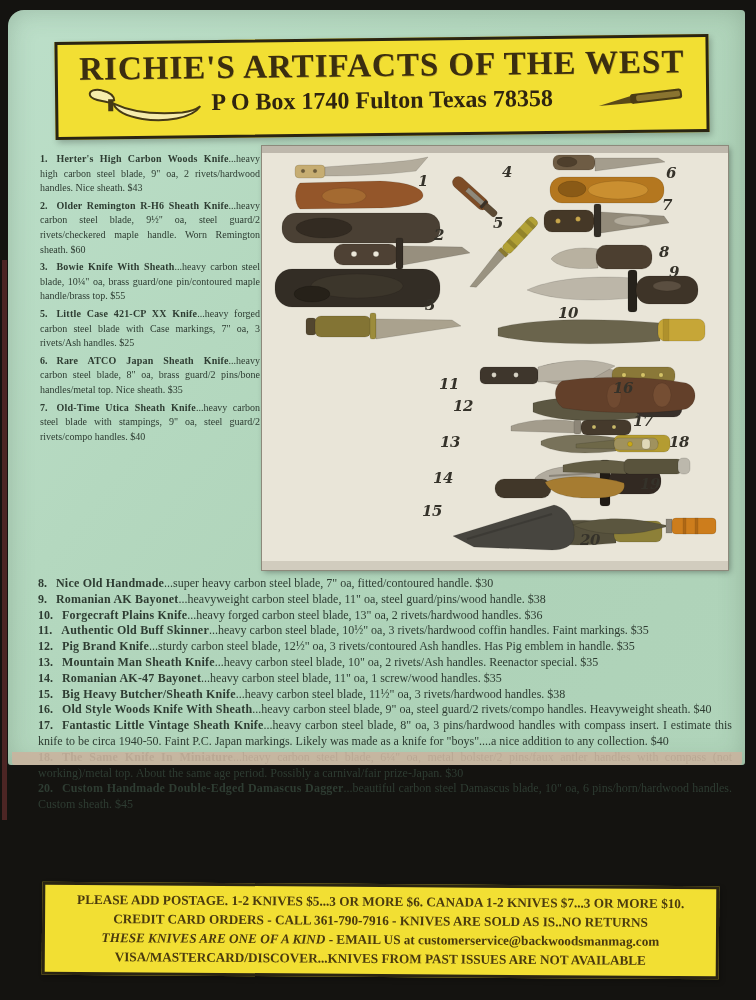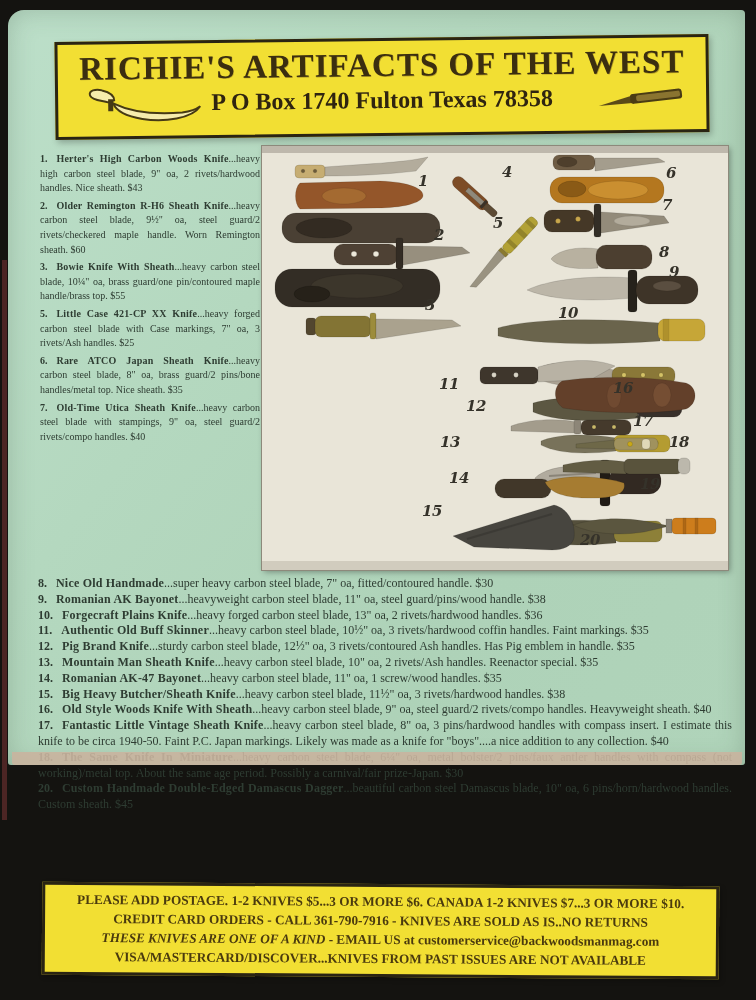--- a/index.html
+++ b/index.html
@@ -249,23 +249,23 @@
         <span class="pnum" style="left: 172px; top: 82px;">2</span>
         <span class="pnum" style="left: 163px; top: 152px;">3</span>
         <span class="pnum" style="left: 240px; top: 19px;">4</span>
         <span class="pnum" style="left: 231px; top: 70px;">5</span>
         <span class="pnum" style="left: 404px; top: 20px;">6</span>
         <span class="pnum" style="left: 400px; top: 52px;">7</span>
         <span class="pnum" style="left: 397px; top: 99px;">8</span>
         <span class="pnum" style="left: 407px; top: 119px;">9</span>
         <span class="pnum" style="left: 296px; top: 160px;">10</span>
         <span class="pnum" style="left: 177px; top: 231px;">11</span>
-        <span class="pnum" style="left: 204px; top: 253px;">12</span>
+        <span class="pnum" style="left: 191px; top: 253px;">12</span>
         <span class="pnum" style="left: 178px; top: 289px;">13</span>
-        <span class="pnum" style="left: 187px; top: 325px;">14</span>
+        <span class="pnum" style="left: 171px; top: 325px;">14</span>
         <span class="pnum" style="left: 160px; top: 358px;">15</span>
         <span class="pnum" style="left: 351px; top: 211px; margin-top: 24px;">16</span>
         <span class="pnum" style="left: 371px; top: 268px;">17</span>
         <span class="pnum" style="left: 407px; top: 289px;">18</span>
         <span class="pnum" style="left: 378px; top: 331px;">19</span>
         <span class="pnum" style="left: 318px; top: 387px;">20</span>
       </div>
   </div>
 
   <div class="lower-col" id="lower-items">

